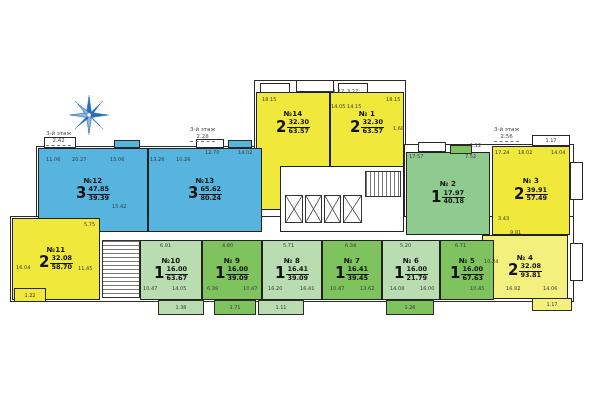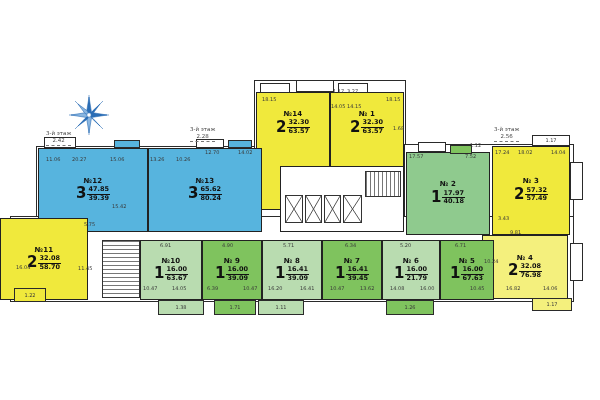--- a/index.html
+++ b/index.html
@@ -103,41 +103,41 @@
         </div>
     </div>
   </div>
 
   <div class="apt" style="left: 492px; top: 146px; width: 78px; height: 89px; background: rgb(240, 233, 60);">
     <div class="apt-card">
       <div class="apt-no">№ 3</div>
       <div class="apt-line">
           <span class="apt-rooms">2</span>
         <span class="apt-areas">
-            <span class="num-top">57.32</span>
+            <span class="num-top">39.91</span>
             <span>57.49</span>
           </span>
         </div>
     </div>
   </div>
 
   <div class="apt" style="left: 482px; top: 235px; width: 86px; height: 64px; background: rgb(244, 240, 125);">
     <div class="apt-card">
       <div class="apt-no">№ 4</div>
       <div class="apt-line">
           <span class="apt-rooms">2</span>
         <span class="apt-areas">
             <span class="num-top">32.08</span>
-            <span>76.98</span>
-          </span>
-        </div>
-    </div>
-  </div>
-
-  <div class="apt" style="left: 0; top: 218px; width: 88px; height: 82px; background: rgb(240, 233, 60);">
+            <span>93.81</span>
+          </span>
+        </div>
+    </div>
+  </div>
+
+  <div class="apt" style="left: 12px; top: 218px; width: 88px; height: 82px; background: rgb(240, 233, 60);">
     <div class="apt-card">
       <div class="apt-no">№11</div>
       <div class="apt-line">
           <span class="apt-rooms">2</span>
         <span class="apt-areas">
             <span class="num-top">32.08</span>
             <span>58.70</span>
           </span>
         </div>
     </div>

